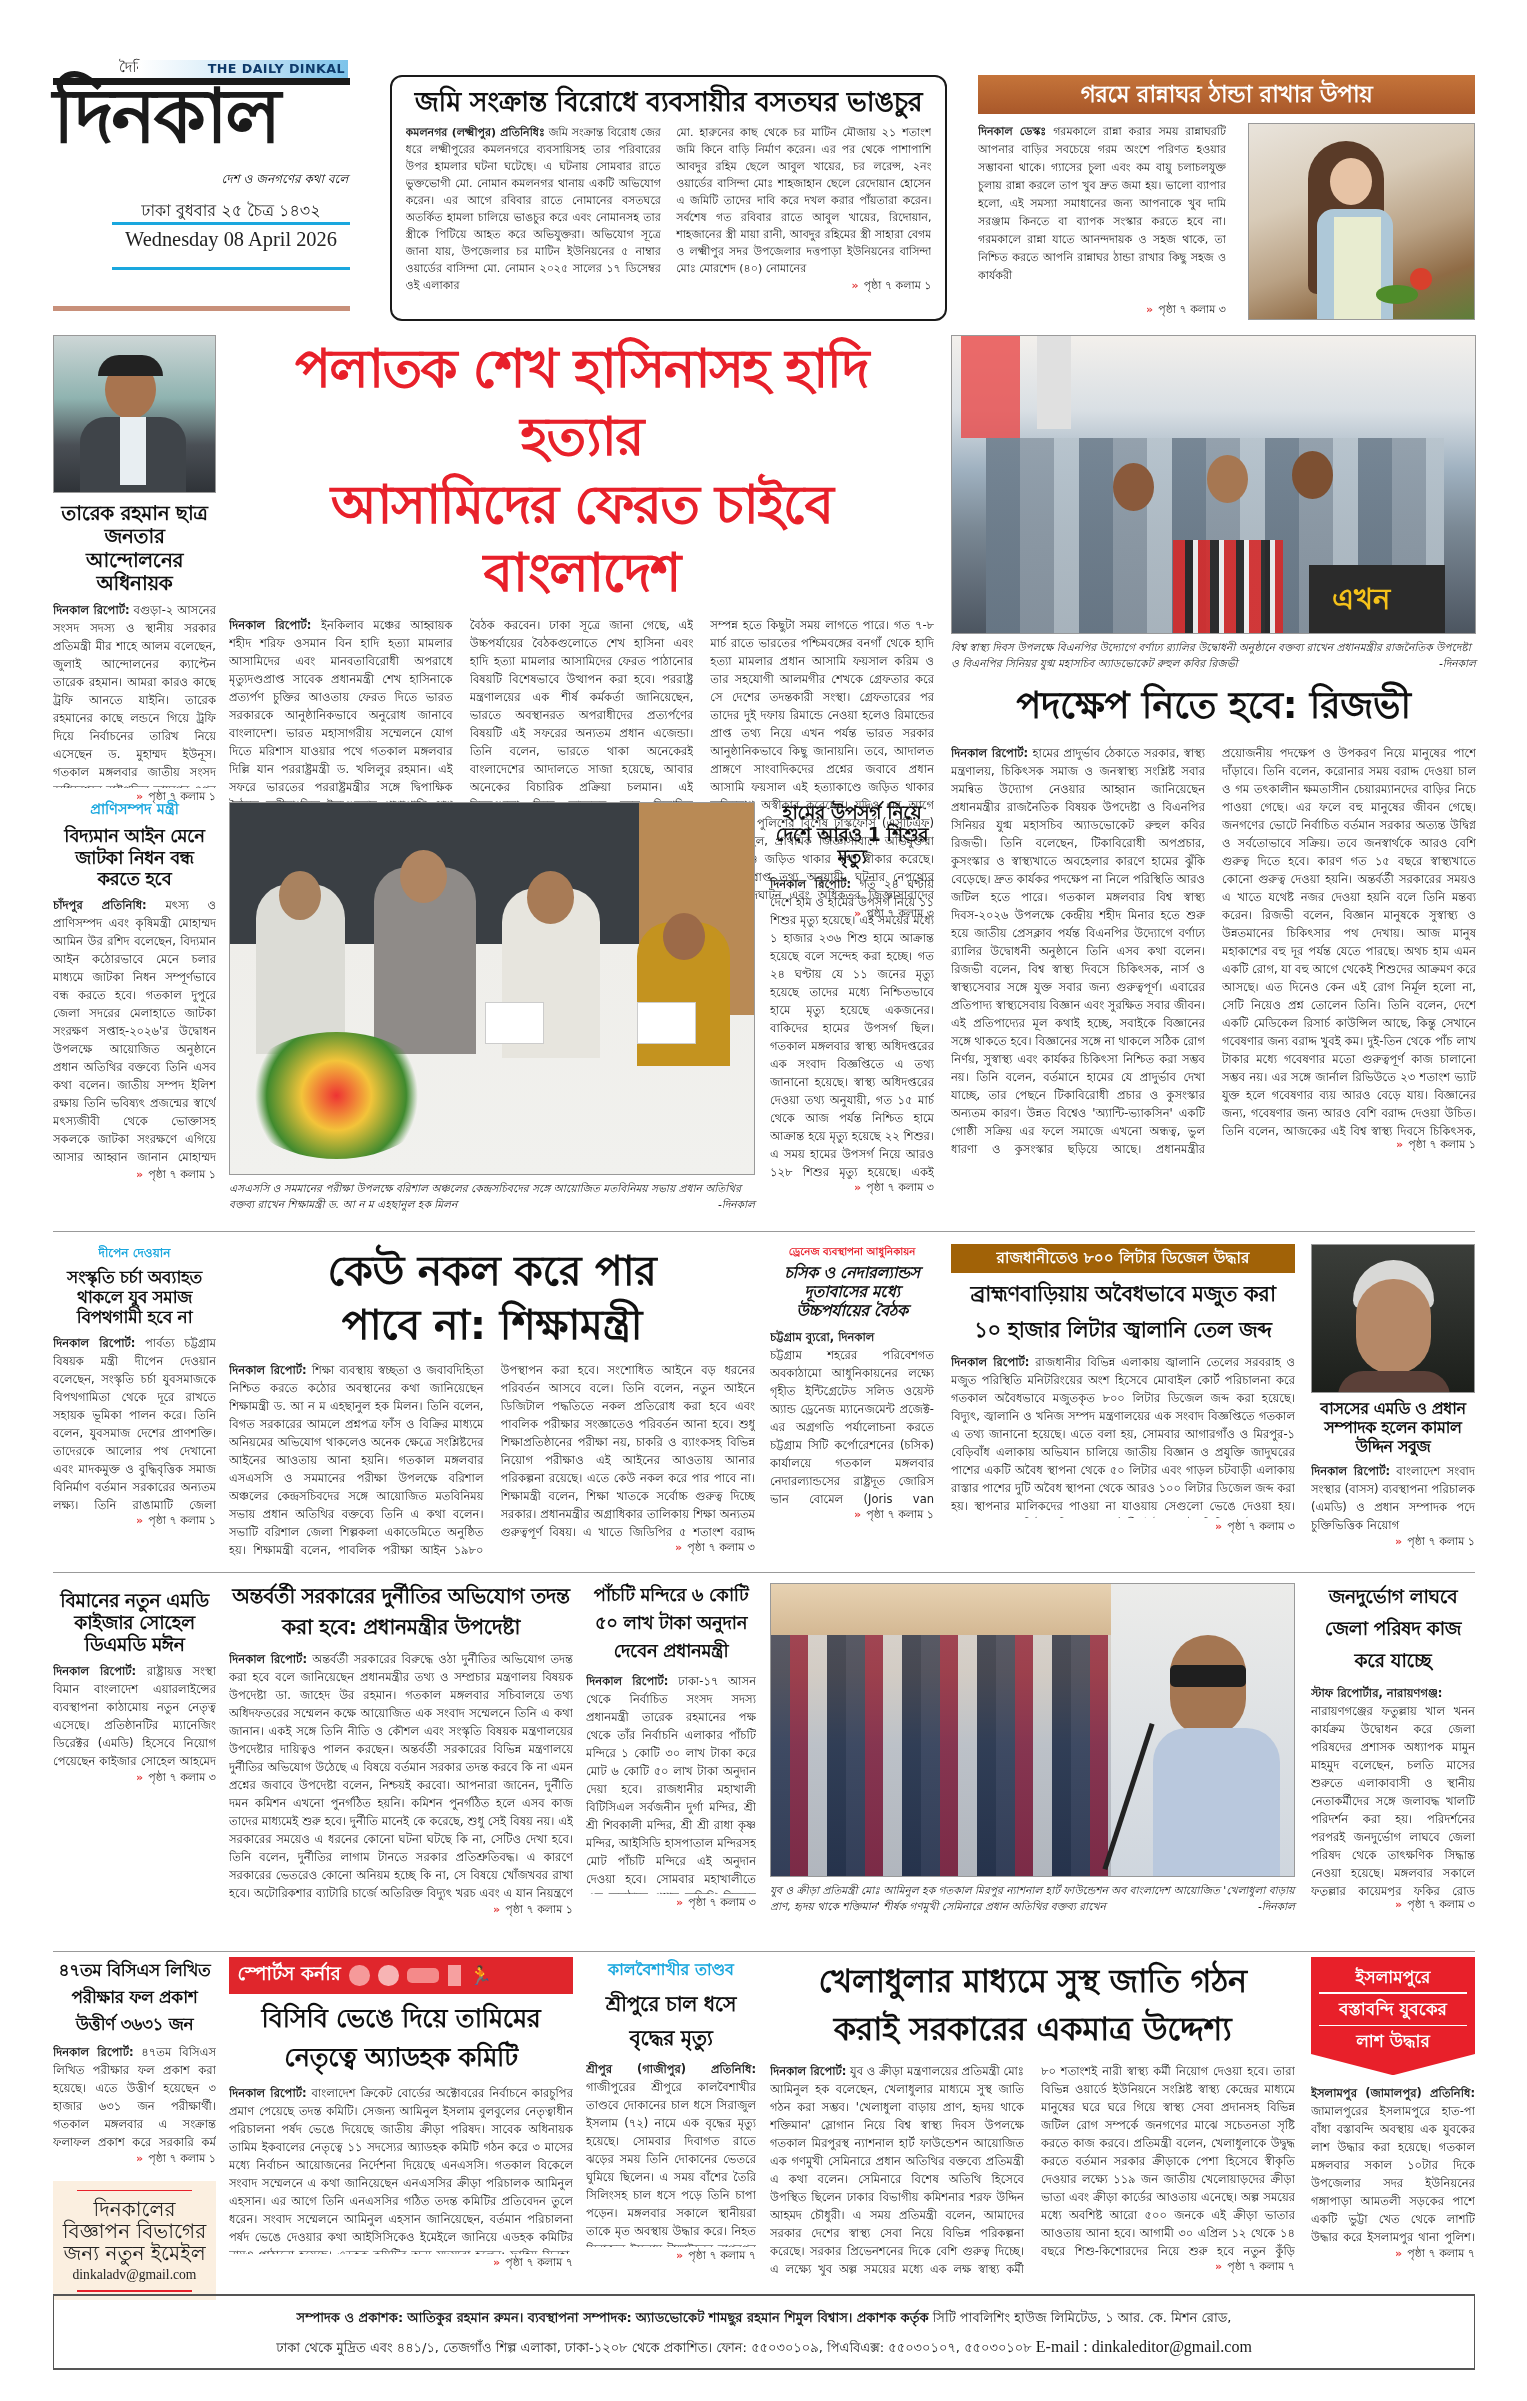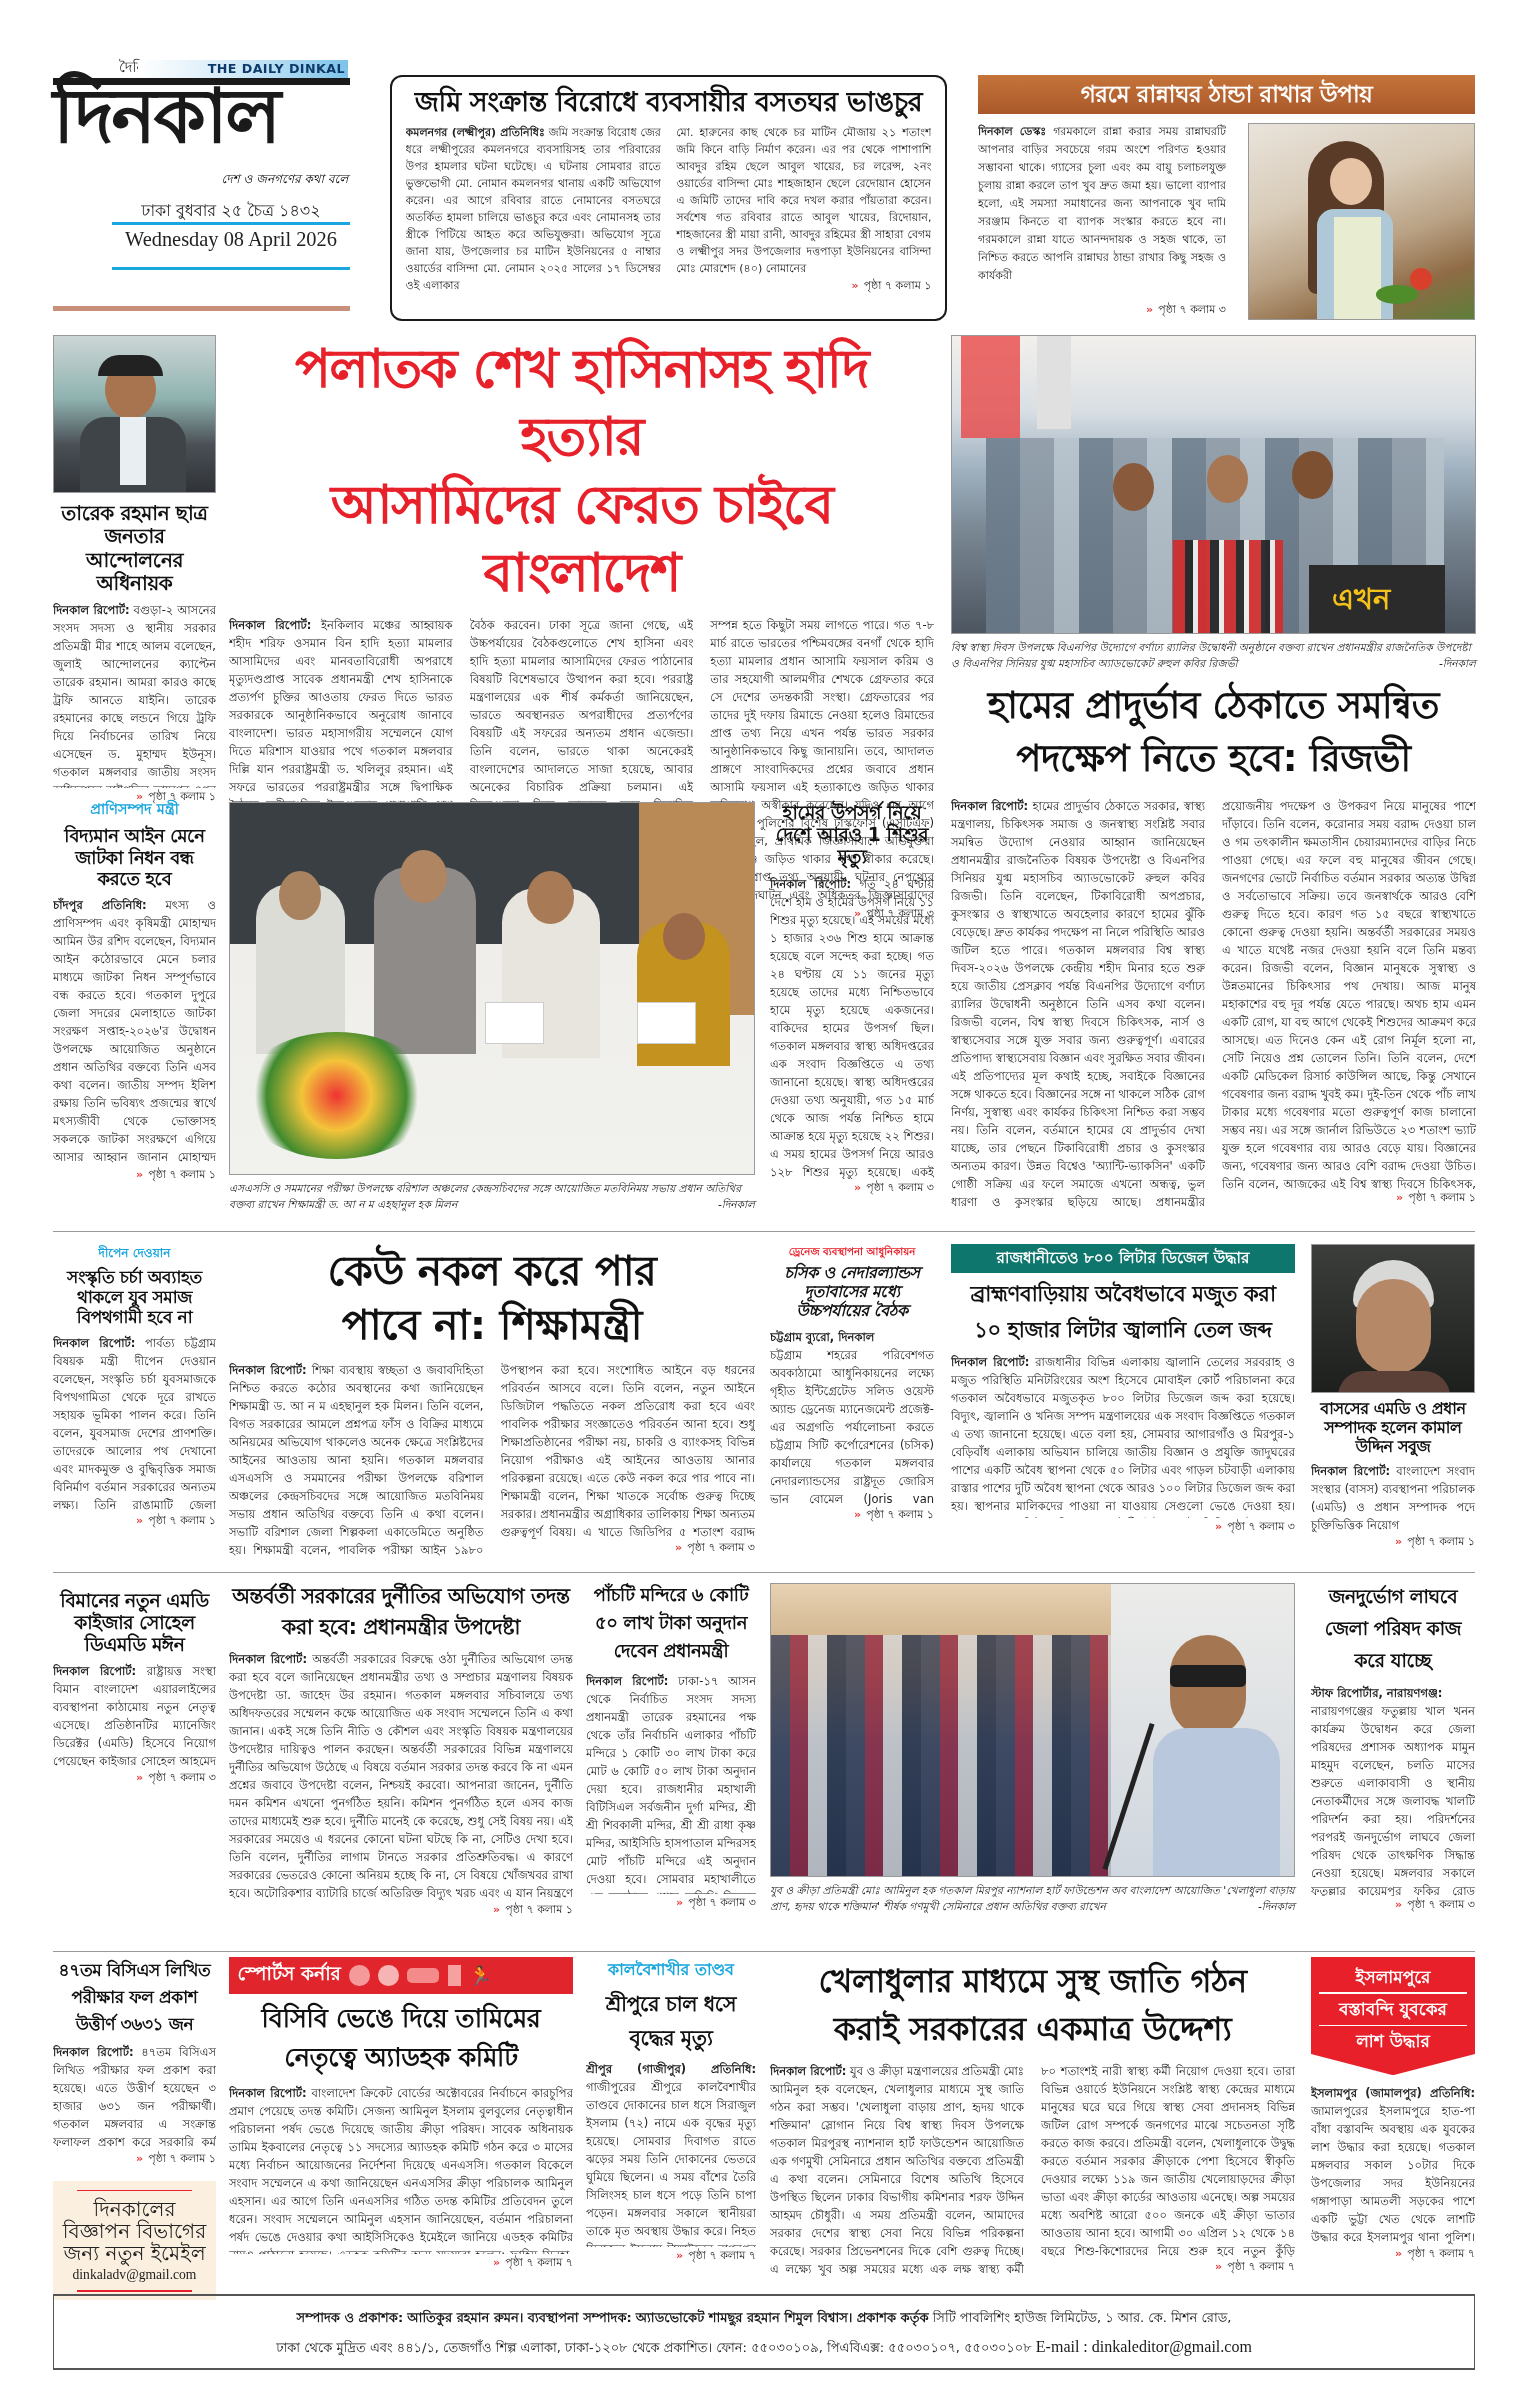--- a/index.html
+++ b/index.html
@@ -97,21 +97,20 @@
     <div style="position:absolute;left:255px;top:119px;width:41px;height:48px;border-radius:50%;background:#a67752;"></div>
     <div style="position:absolute;left:340px;top:115px;width:41px;height:48px;border-radius:50%;background:#7d5032;"></div>
     <div style="position:absolute;left:221px;top:204px;width:110px;height:93px;background:repeating-linear-gradient(90deg,#d52a2a 0 12px,#222 12px 20.4px,#f5f5f5 20.4px 25.5px);opacity:.9;"></div>
     <div style="position:absolute;left:357px;top:229px;width:136px;height:70px;background:#2b2b2b;"></div>
     <div style="position:absolute;left:380px;top:240px;font-size:29px;font-weight:bold;color:#f5c21a;">এখন</div>
   </div>
   <div class="caption" style="margin-top:5.1px;"><span>বিশ্ব স্বাস্থ্য দিবস উপলক্ষে বিএনপির উদ্যোগে বর্ণাঢ্য র‌্যালির উদ্বোধনী অনুষ্ঠানে বক্তব্য রাখেন প্রধানমন্ত্রীর রাজনৈতিক উপদেষ্টা ও বিএনপির সিনিয়র যুগ্ম মহাসচিব অ্যাডভোকেট রুহুল কবির রিজভী</span> <span style="float:right;">-দিনকাল</span></div>
 </div>
 
 <div class="abs" style="left:951px;top:679px;width:525px;height:543px;">
-  <div class="hl" style="font-size:37px;line-height:53px;">হামের প্রাদুর্ভাব ঠেকাতে সমন্বিত</div>
   <div class="hl" style="font-size:37px;line-height:53px;">পদক্ষেপ নিতে হবে: রিজভী</div>
   <div class="cols" style="margin-top:12px;gap:17px;">
     <div class="body-text" style="height:411px;"><b>দিনকাল রিপোর্ট:</b> <span>হামের প্রাদুর্ভাব ঠেকাতে সরকার, স্বাস্থ্য মন্ত্রণালয়, চিকিৎসক সমাজ ও জনস্বাস্থ্য সংশ্লিষ্ট সবার সমন্বিত উদ্যোগ নেওয়ার আহ্বান জানিয়েছেন প্রধানমন্ত্রীর রাজনৈতিক বিষয়ক উপদেষ্টা ও বিএনপির সিনিয়র যুগ্ম মহাসচিব অ্যাডভোকেট রুহুল কবির রিজভী। তিনি বলেছেন, টিকাবিরোধী অপপ্রচার, কুসংস্কার ও স্বাস্থ্যখাতে অবহেলার কারণে হামের ঝুঁকি বেড়েছে। দ্রুত কার্যকর পদক্ষেপ না নিলে পরিস্থিতি আরও জটিল হতে পারে। গতকাল মঙ্গলবার বিশ্ব স্বাস্থ্য দিবস-২০২৬ উপলক্ষে কেন্দ্রীয় শহীদ মিনার হতে শুরু হয়ে জাতীয় প্রেসক্লাব পর্যন্ত বিএনপির উদ্যোগে বর্ণাঢ্য র‌্যালির উদ্বোধনী অনুষ্ঠানে তিনি এসব কথা বলেন। রিজভী বলেন, বিশ্ব স্বাস্থ্য দিবসে চিকিৎসক, নার্স ও স্বাস্থ্যসেবার সঙ্গে যুক্ত সবার জন্য গুরুত্বপূর্ণ। এবারের প্রতিপাদ্য স্বাস্থ্যসেবায় বিজ্ঞান এবং সুরক্ষিত সবার জীবন। এই প্রতিপাদ্যের মূল কথাই হচ্ছে, সবাইকে বিজ্ঞানের সঙ্গে থাকতে হবে। বিজ্ঞানের সঙ্গে না থাকলে সঠিক রোগ নির্ণয়, সুস্বাস্থ্য এবং কার্যকর চিকিৎসা নিশ্চিত করা সম্ভব নয়। তিনি বলেন, বর্তমানে হামের যে প্রাদুর্ভাব দেখা যাচ্ছে, তার পেছনে টিকাবিরোধী প্রচার ও কুসংস্কার অন্যতম কারণ। উন্নত বিশ্বেও 'অ্যান্টি-ভ্যাকসিন' একটি গোষ্ঠী সক্রিয় এর ফলে সমাজে এখনো অন্ধত্ব, ভুল ধারণা ও কুসংস্কার ছড়িয়ে আছে। প্রধানমন্ত্রীর রাজনৈতিক বিষয়ক উপদেষ্টা বলেন, আধুনিক চিকিৎসাব্যবস্থা বিজ্ঞানেরই ফল। মানুষ প্রত্যাশা করে, যেকোনো মহামারি বা রোগের প্রাদুর্ভাব দেখা দিলে সরকার দ্রুত</span></div>
     <div>
       <div class="body-text" style="height:392px;">প্রয়োজনীয় পদক্ষেপ ও উপকরণ নিয়ে মানুষের পাশে দাঁড়াবে। তিনি বলেন, করোনার সময় বরাদ্দ দেওয়া চাল ও গম তৎকালীন ক্ষমতাসীন চেয়ারম্যানদের বাড়ির নিচে পাওয়া গেছে। এর ফলে বহু মানুষের জীবন গেছে। জনগণের ভোটে নির্বাচিত বর্তমান সরকার অত্যন্ত উদ্বিগ্ন ও সর্বতোভাবে সক্রিয়। তবে জনস্বার্থকে আরও বেশি গুরুত্ব দিতে হবে। কারণ গত ১৫ বছরে স্বাস্থ্যখাতে কোনো গুরুত্ব দেওয়া হয়নি। অন্তর্বর্তী সরকারের সময়ও এ খাতে যথেষ্ট নজর দেওয়া হয়নি বলে তিনি মন্তব্য করেন। রিজভী বলেন, বিজ্ঞান মানুষকে সুস্বাস্থ্য ও উন্নতমানের চিকিৎসার পথ দেখায়। আজ মানুষ মহাকাশের বহু দূর পর্যন্ত যেতে পারছে। অথচ হাম এমন একটি রোগ, যা বহু আগে থেকেই শিশুদের আক্রমণ করে আসছে। এত দিনেও কেন এই রোগ নির্মূল হলো না, সেটি নিয়েও প্রশ্ন তোলেন তিনি। তিনি বলেন, দেশে একটি মেডিকেল রিসার্চ কাউন্সিল আছে, কিন্তু সেখানে গবেষণার জন্য বরাদ্দ খুবই কম। দুই-তিন থেকে পাঁচ লাখ টাকার মধ্যে গবেষণার মতো গুরুত্বপূর্ণ কাজ চালানো সম্ভব নয়। এর সঙ্গে জার্নাল রিভিউতে ২৩ শতাংশ ভ্যাট যুক্ত হলে গবেষণার ব্যয় আরও বেড়ে যায়। বিজ্ঞানের জন্য, গবেষণার জন্য আরও বেশি বরাদ্দ দেওয়া উচিত। তিনি বলেন, আজকের এই বিশ্ব স্বাস্থ্য দিবসে চিকিৎসক, নার্স ও টেকনিক্যাল কর্মীরা সজাগ আছেন। বর্ণাঢ্য র‌্যালির মধ্য দিয়ে দিবসটি পালন করা হচ্ছে। আবহাওয়ার কারণে অনেক কর্মসূচি বাদ দেওয়া হলেও আয়োজকেরা</div>
       <div class="cont" style="text-align:right;"><span class="arr">»</span><span>পৃষ্ঠা ৭ কলাম ১</span></div>
     </div>
   </div>
 </div>
 
@@ -168,21 +167,21 @@
 </div>
 
 <div class="abs" style="left:770px;top:1244px;width:164px;height:323px;">
   <div style="text-align:center;color:#e8202a;font-size:10.2px;font-weight:bold;">ড্রেনেজ ব্যবস্থাপনা আধুনিকায়ন</div>
   <div class="hl" style="font-size:16px;margin:3.4px 0 6.8px;font-style:italic;">চসিক ও নেদারল্যান্ডস দূতাবাসের মধ্যে উচ্চপর্যায়ের বৈঠক</div>
   <div class="body-text" style="height:178px;"><b>চট্টগ্রাম ব্যুরো, দিনকাল</b><br><span>চট্টগ্রাম শহরের পরিবেশগত অবকাঠামো আধুনিকায়নের লক্ষ্যে গৃহীত ইন্টিগ্রেটেড সলিড ওয়েস্ট অ্যান্ড ড্রেনেজ ম্যানেজমেন্ট প্রজেক্ট-এর অগ্রগতি পর্যালোচনা করতে চট্টগ্রাম সিটি কর্পোরেশনের (চসিক) কার্যালয়ে গতকাল মঙ্গলবার নেদারল্যান্ডসের রাষ্ট্রদূত জোরিস ভান বোমেল (Joris van Bommel)-এর নেতৃত্বে একটি উচ্চপর্যায়ের প্রতিনিধি দল চসিকের</span></div>
   <div class="cont" style="text-align:right;"><span class="arr">»</span><span>পৃষ্ঠা ৭ কলাম ১</span></div>
 </div>
 
 <div class="abs" style="left:951px;top:1244px;width:344px;height:323px;">
-  <div style="height:29px;background:#0f766e;display:flex;align-items:center;justify-content:center;">
+  <div style="height:29px;background:#a16207;display:flex;align-items:center;justify-content:center;">
     <span style="color:#fff;font-size:15.3px;font-weight:bold;">রাজধানীতেও ৮০০ লিটার ডিজেল উদ্ধার</span>
   </div>
   <div class="hl" style="font-size:21px;line-height:36px;margin-top:3.4px;">ব্রাহ্মণবাড়িয়ায় অবৈধভাবে মজুত করা</div>
   <div class="hl" style="font-size:21px;line-height:36px;">১০ হাজার লিটার জ্বালানি তেল জব্দ</div>
   <div class="body-text" style="height:165px;margin-top:5.1px;"><b>দিনকাল রিপোর্ট:</b> <span>রাজধানীর বিভিন্ন এলাকায় জ্বালানি তেলের সরবরাহ ও মজুত পরিস্থিতি মনিটরিংয়ের অংশ হিসেবে মোবাইল কোর্ট পরিচালনা করে গতকাল অবৈধভাবে মজুতকৃত ৮০০ লিটার ডিজেল জব্দ করা হয়েছে। বিদ্যুৎ, জ্বালানি ও খনিজ সম্পদ মন্ত্রণালয়ের এক সংবাদ বিজ্ঞপ্তিতে গতকাল এ তথ্য জানানো হয়েছে। এতে বলা হয়, সোমবার আগারগাঁও ও মিরপুর-১ বেড়িবাঁধ এলাকায় অভিযান চালিয়ে জাতীয় বিজ্ঞান ও প্রযুক্তি জাদুঘরের পাশের একটি অবৈধ স্থাপনা থেকে ৫০ লিটার এবং গাড়ল চটবাড়ী এলাকায় রাস্তার পাশের দুটি অবৈধ স্থাপনা থেকে আরও ১০০ লিটার ডিজেল জব্দ করা হয়। স্থাপনার মালিকদের পাওয়া না যাওয়ায় সেগুলো ভেঙে দেওয়া হয়। জব্দকৃত ১৫০ লিটার ডিজেল পার্শ্ববর্তী ইস্ট-ওয়েস্ট ফিলিং স্টেশন-১ এ ডিপো মূল্যে (প্রতি লিটার ১৬.৩১ টাকা) মোট ১৪ হাজার ৫৫৫ টাকায় বিক্রি করা হয়। এ অর্থ চালানের মাধ্যমে সরকারি কোষাগারে জমা</span></div>
   <div class="cont" style="text-align:right;"><span class="arr">»</span><span>পৃষ্ঠা ৭ কলাম ৩</span></div>
 </div>
 
 <div class="abs" style="left:1311px;top:1244px;width:164px;height:323px;">
   <div class="photo" style="width:164px;height:149px;position:relative;background:linear-gradient(180deg,#3b3e3a,#1c1f1b);">

